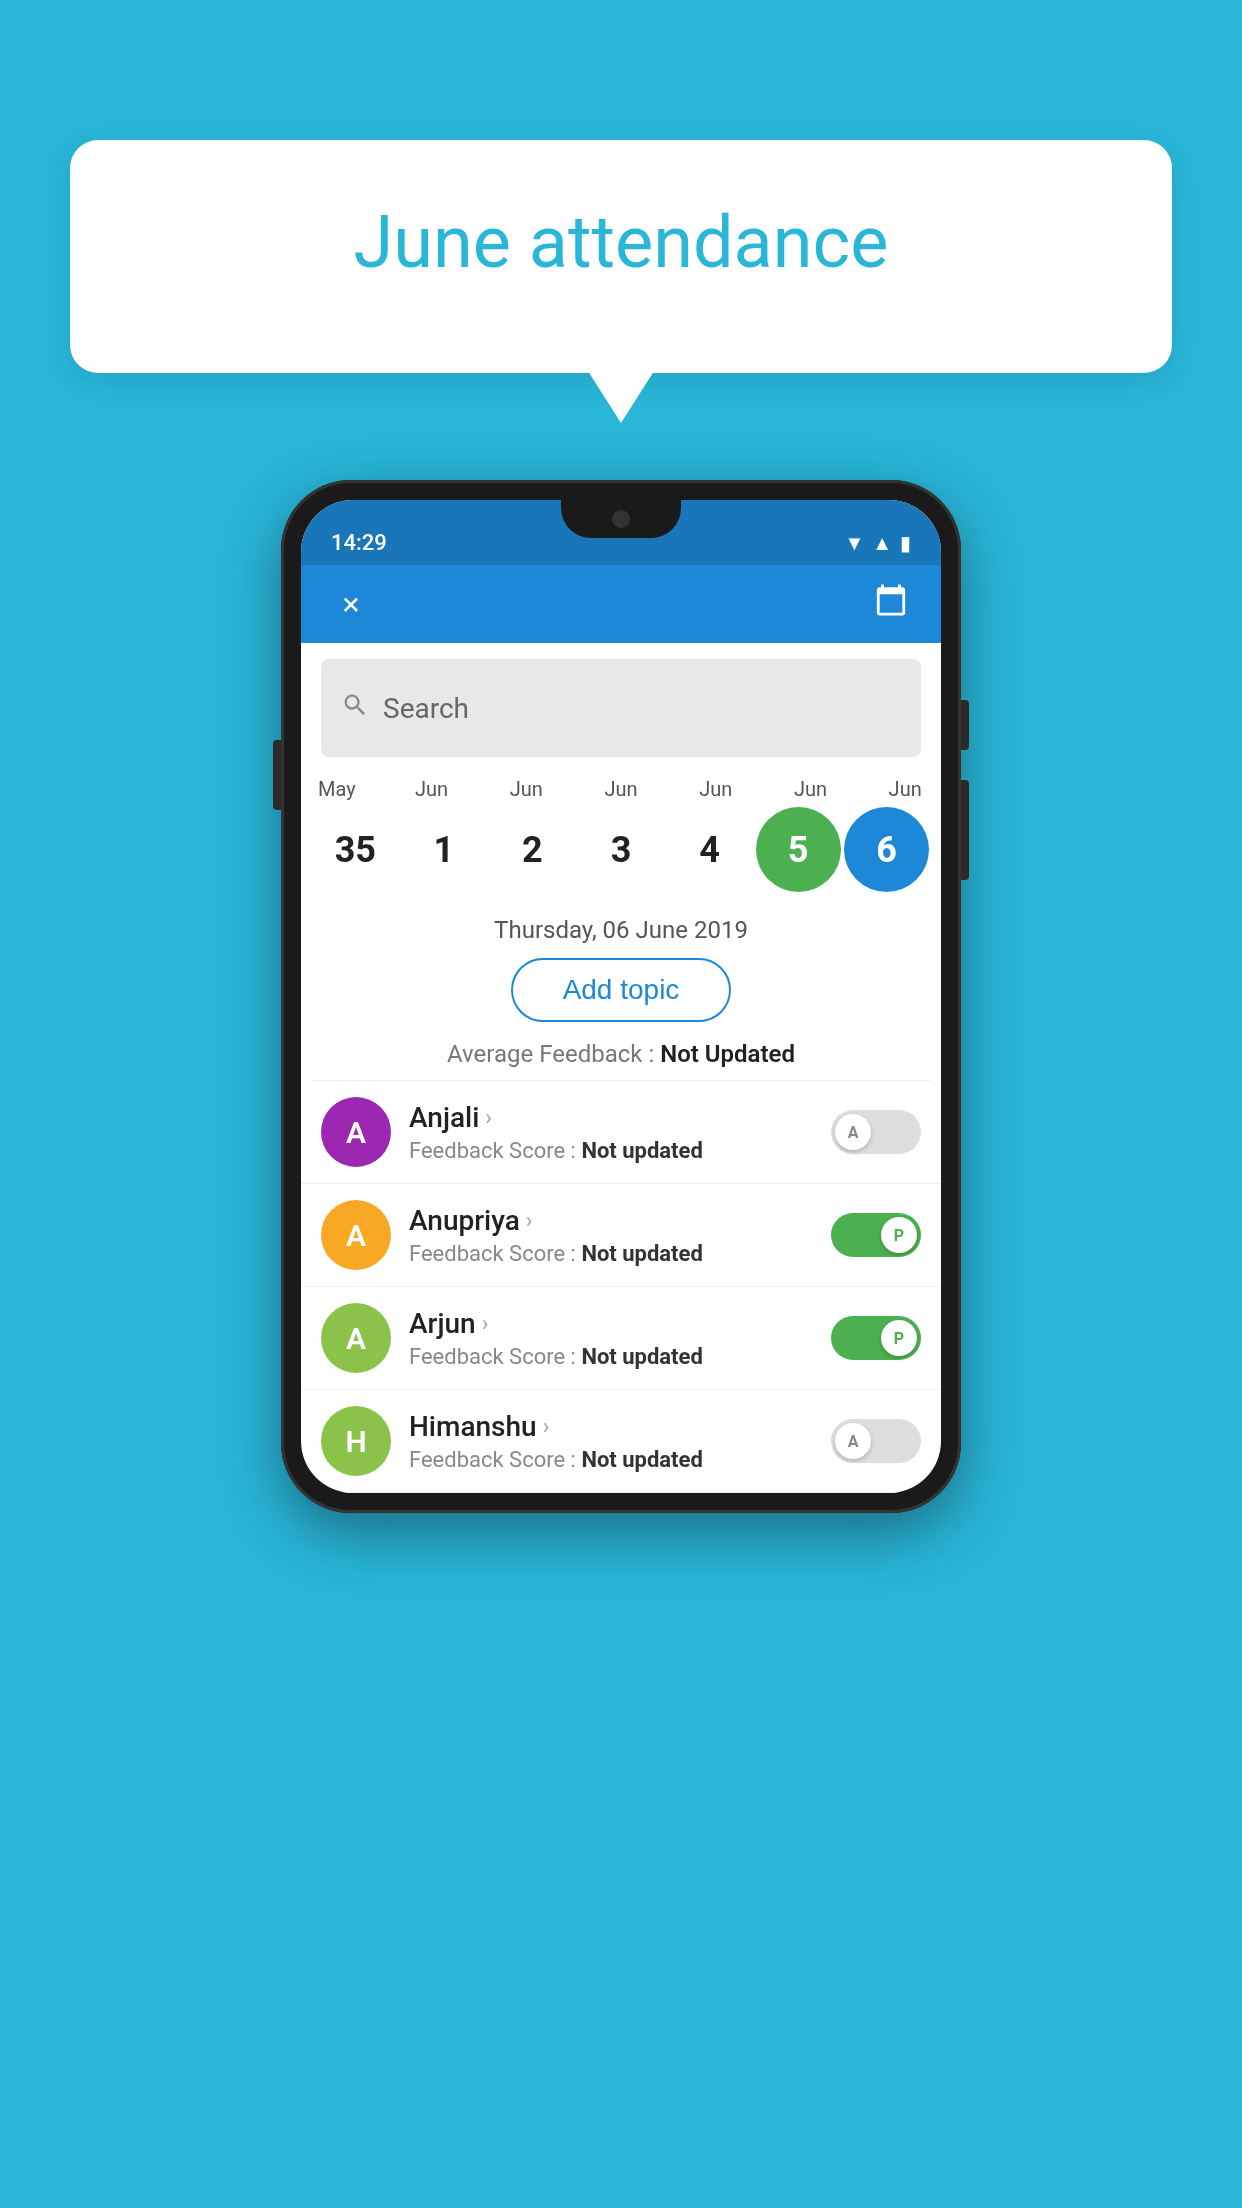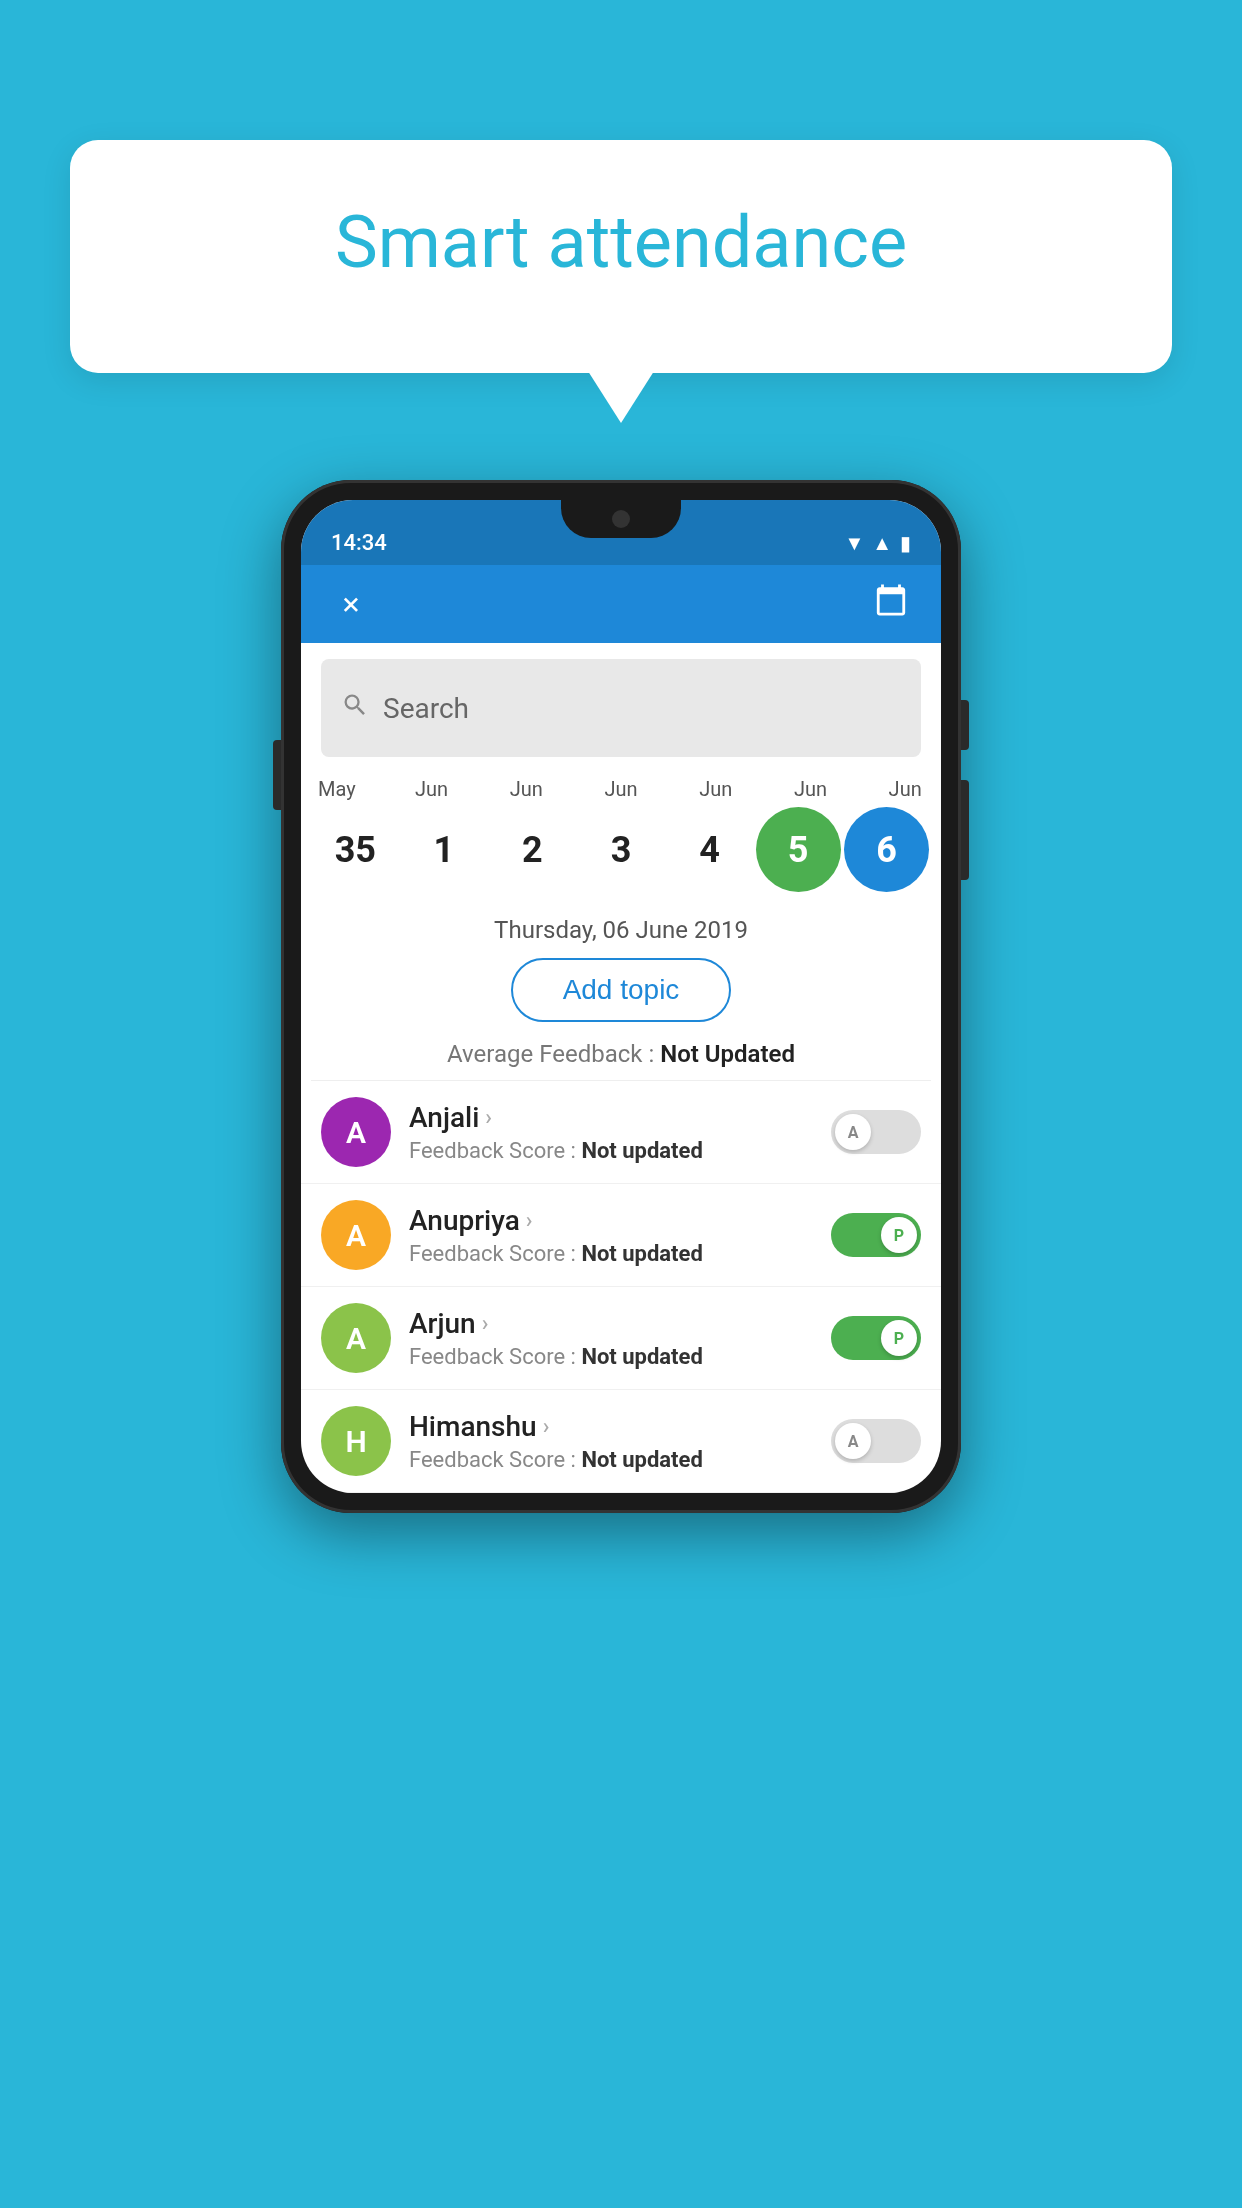--- a/index.html
+++ b/index.html
@@ -349,37 +349,37 @@
     }
     .toggle.on .toggle-knob {
       color: #4caf50;
     }
   </style>
 </head>
 <body>
 
 <div class="speech-bubble-container">
   <div class="speech-bubble">
-    <div class="bubble-title">Smart attendance</div>
+    <div class="bubble-title">June attendance</div>
   </div>
 </div>
 
 <div class="phone-container">
   <div class="phone-outer">
     <div class="phone-notch">
       <div class="camera-dot"></div>
     </div>
     <div class="phone-button-left"></div>
     <div class="phone-button-right-top"></div>
     <div class="phone-button-right-bottom"></div>
 
     <div class="phone-screen">
 
       <div class="status-bar">
-        <span class="status-time">14:34</span>
+        <span class="status-time">14:29</span>
         <div class="status-icons">
           <span class="signal-icon">▼</span>
           <span class="signal-icon">▲</span>
           <span class="signal-icon">▮</span>
         </div>
       </div>
 
       <div class="app-bar">
         <span class="app-bar-icon">×</span>
         <span class="app-bar-icon">

